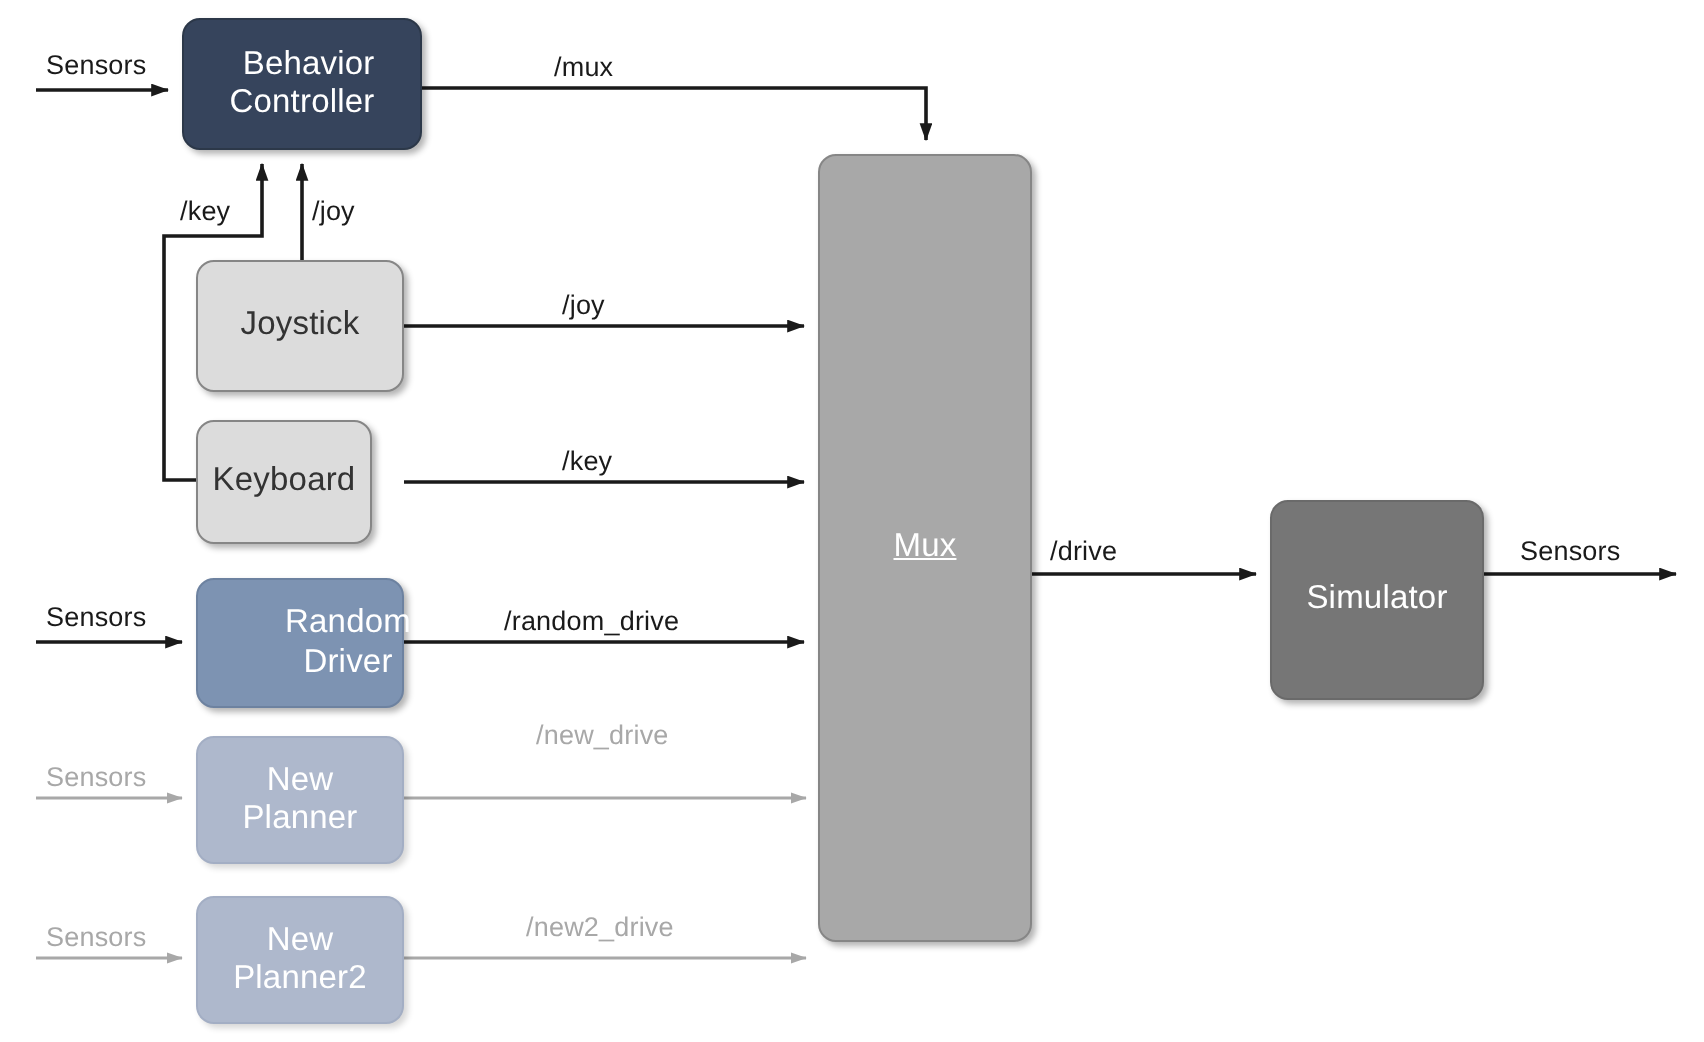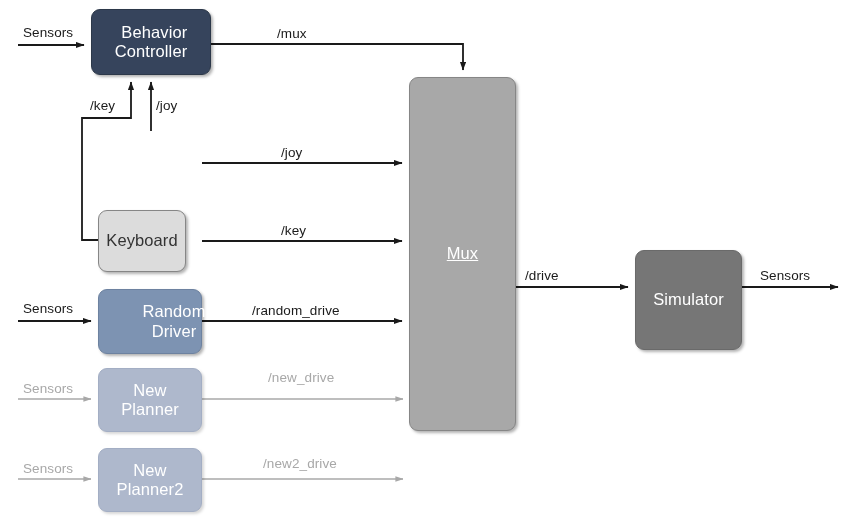--- a/index.html
+++ b/index.html
@@ -153,33 +153,34 @@
     </g>
 
     <g>
       <path d="M742,287 L838,287" stroke="#1a1a1a" stroke-width="1.8" fill="none" marker-end="url(#arrow-dark)"></path>
     </g>
   </svg>
 
   <div class="node dark shadow-soft" style="left:91px; top:9px; width:120px; height:66px;text-align:right;">Behavior
 Controller</div>
 
+  <div class="node light shadow-soft" style="left:98px; top:130px; width:104px; height:66px;">Joystick</div>
 
   <div class="node light shadow-soft" style="left:98px; top:210px; width:88px; height:62px;">Keyboard</div>
 
   <div class="node steel shadow-soft" style="left:98px; top:289px; width:104px; height:65px;">Random
 Driver</div>
 
   <div class="node pale shadow-faint" style="left:98px; top:368px; width:104px; height:64px;">New
 Planner</div>
 
   <div class="node pale shadow-faint" style="left:98px; top:448px; width:104px; height:64px;">New
 Planner2</div>
 
-  <div class="node midgray shadow-soft" style="left:409px; top:77px; width:107px; height:354px;text-decoration:underline;">Mux</div>
+  <div class="node midgray shadow-soft" style="left:409px; top:77px; width:107px; height:394px;text-decoration:underline;">Mux</div>
 
   <div class="node darkgray shadow-soft" style="left:635px; top:250px; width:107px; height:100px;">Simulator</div>
 
   <div class="edge-label" style="left:23px; top:25px;">Sensors</div>
 
   <div class="edge-label" style="left:277px; top:26px;">/mux</div>
 
   <div class="edge-label" style="left:90px; top:98px;">/key</div>
 
   <div class="edge-label" style="left:156px; top:98px;">/joy</div>
@@ -187,21 +188,21 @@
   <div class="edge-label" style="left:281px; top:145px;">/joy</div>
 
   <div class="edge-label" style="left:281px; top:223px;">/key</div>
 
   <div class="edge-label" style="left:23px; top:301px;">Sensors</div>
 
   <div class="edge-label" style="left:252px; top:303px;">/random_drive</div>
 
   <div class="edge-label faded" style="left:23px; top:381px;">Sensors</div>
 
-  <div class="edge-label faded" style="left:268px; top:370px;">/new_drive</div>
+  <div class="edge-label faded" style="left:268px; top:360px;">/new_drive</div>
 
   <div class="edge-label faded" style="left:23px; top:461px;">Sensors</div>
 
   <div class="edge-label faded" style="left:263px; top:456px;">/new2_drive</div>
 
   <div class="edge-label" style="left:525px; top:268px;">/drive</div>
 
   <div class="edge-label" style="left:760px; top:268px;">Sensors</div>
 
 </div>

